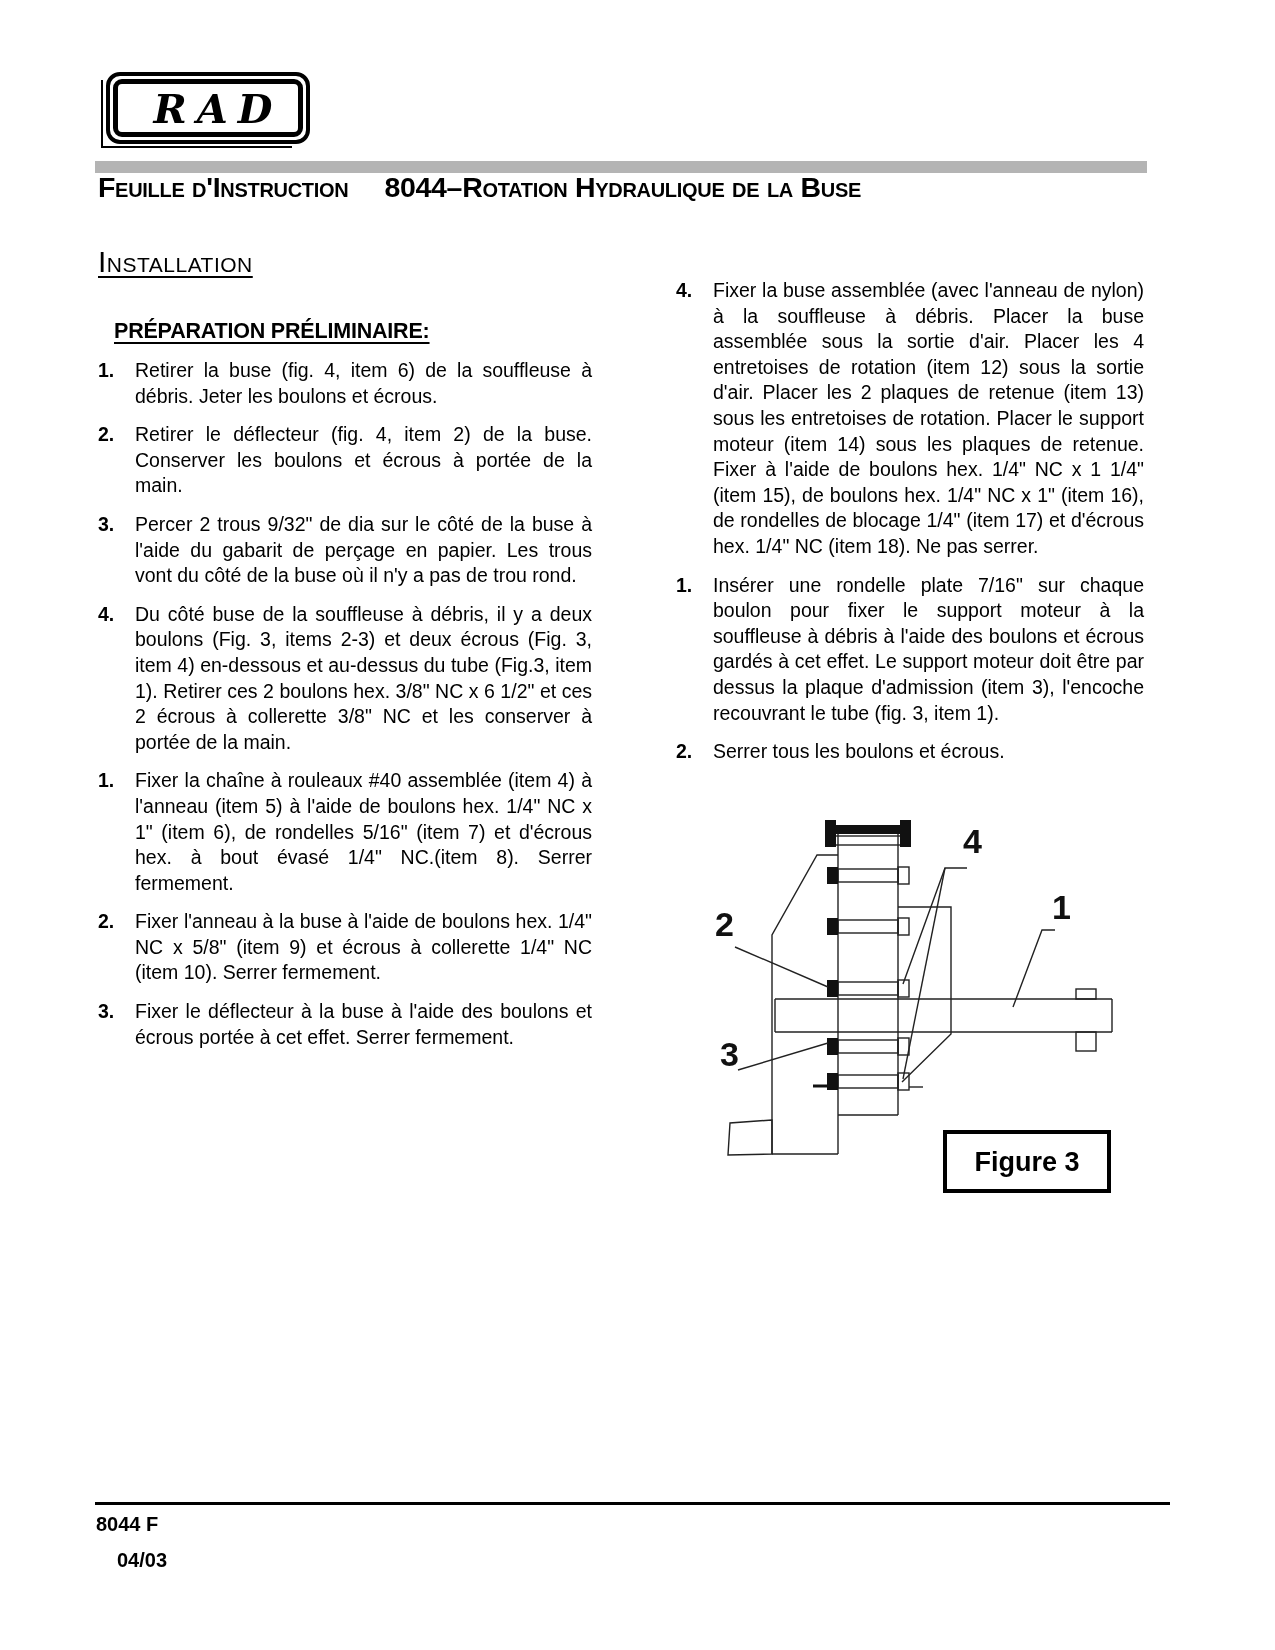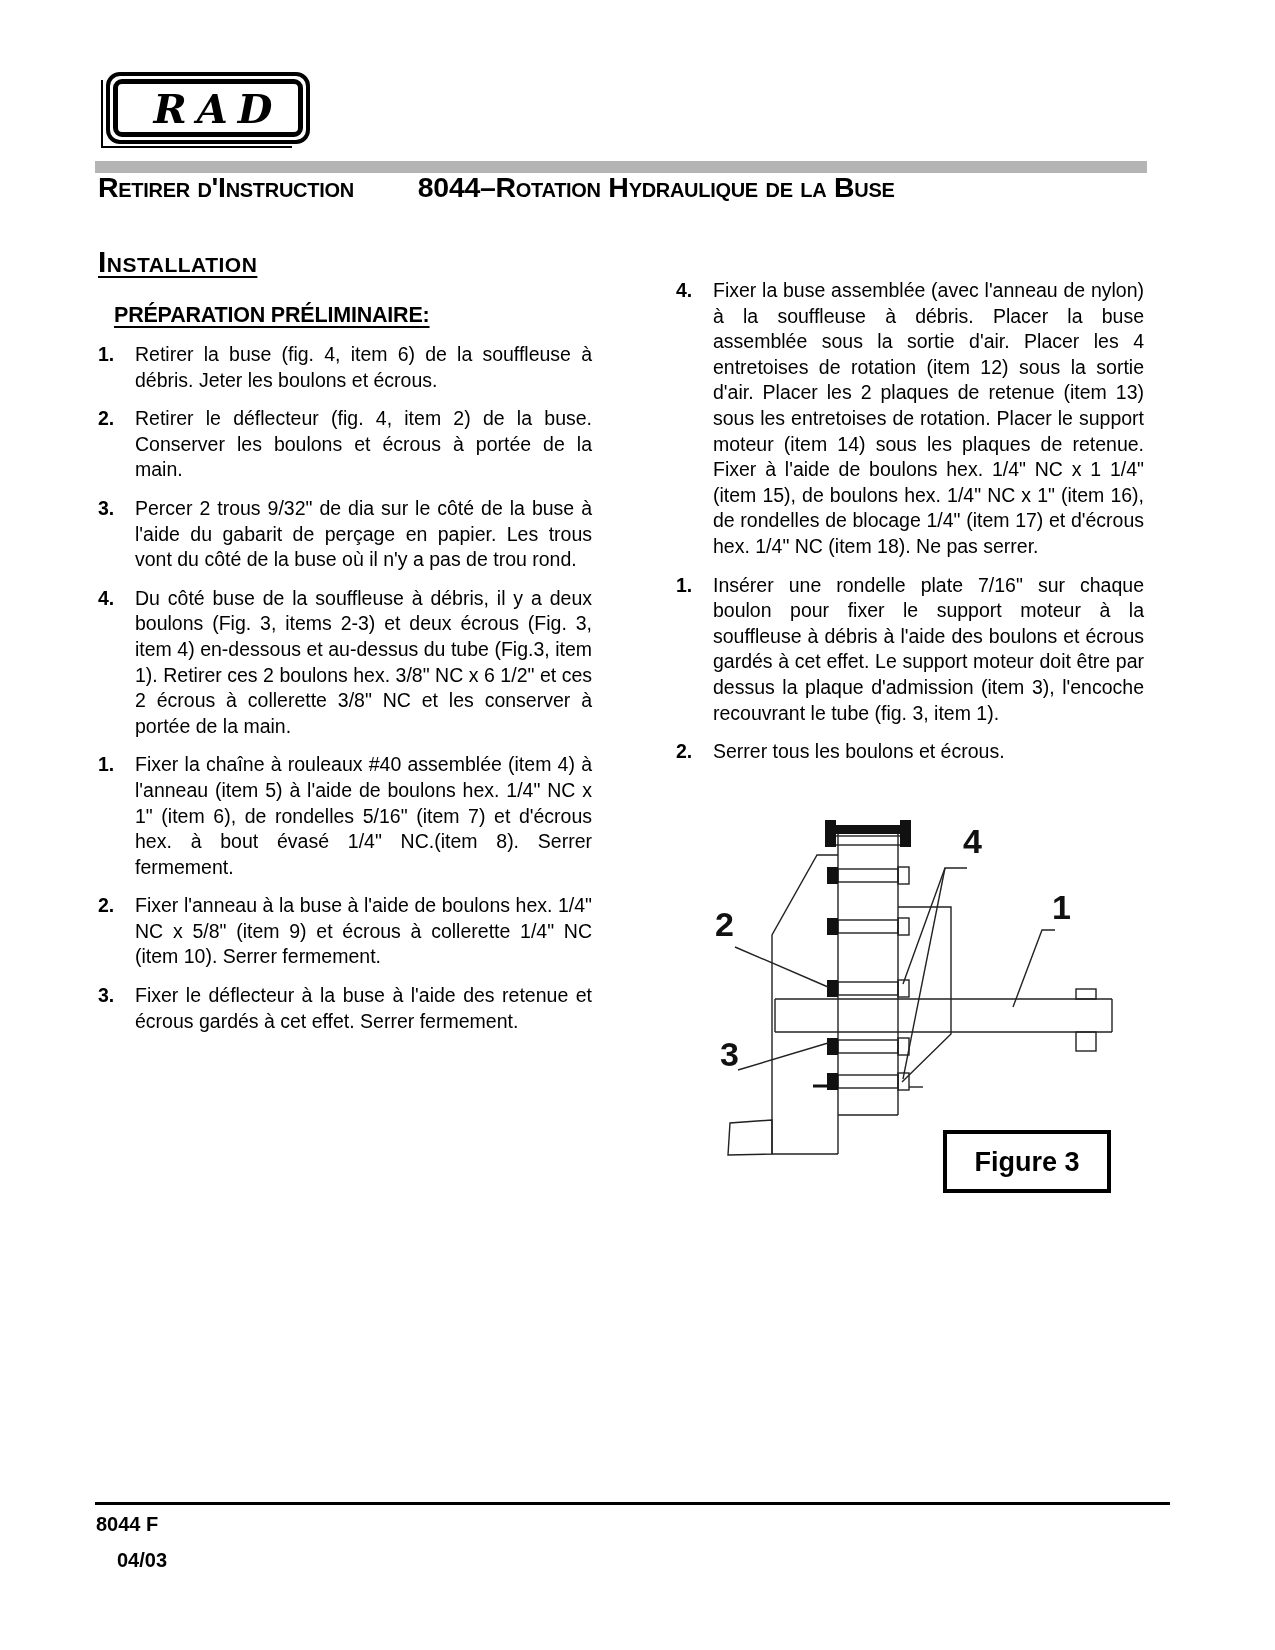--- a/index.html
+++ b/index.html
@@ -32,32 +32,32 @@
   }
   .gray-band{
     position:absolute; left:95px; top:161px; width:1052px; height:12px;
     background:#b4b4b4;
   }
   .title-row{
     position:absolute; left:98px; top:172px; width:1100px;
     font-weight:bold; font-size:28.5px; line-height:30px;
     font-variant:small-caps; letter-spacing:-0.3px; white-space:nowrap;
   }
-  .title-right{ margin-left:64px; }
+  .title-right{ margin-left:36px; }
   
   .content{
     position:absolute; left:98px; top:245px; width:1046px;
     display:flex; gap:84px;
   }
   .col-left{ width:494px; }
   .col-right{ width:468px; padding-top:33px; box-sizing:border-box; }
   h1.main-heading{
-    margin:0 0 24px 0; font-size:30px; font-variant:small-caps;
+    margin:0 0 40px 0; font-size:30px; font-variant:small-caps;
     text-decoration:underline; text-decoration-thickness:2px; text-underline-offset:4px;
-    font-weight:bold; letter-spacing:0.5px;
+    font-weight:normal; letter-spacing:0.5px;
   }
   h2.sec-heading{
     margin:26px 0 14px 16px; font-size:21.5px; font-weight:bold;
     text-decoration:underline; text-decoration-thickness:2px; text-underline-offset:4px;
     letter-spacing:-0.2px;
   }
   h2.first{ margin-top:0; }
   .item{
     display:grid; grid-template-columns:37px 1fr; margin-bottom:13px;
     font-size:19.5px; line-height:25.6px;
@@ -81,21 +81,21 @@
 </head>
 <body>
 
 <div class="page">
 
   <div class="logo">
     <div class="logo-inner">RAD</div>
   </div>
   <div class="gray-band"></div>
   <div class="title-row">
-    <span>Retirer d'Instruction</span><span class="title-right">8044–Rotation Hydraulique de la Buse</span>
+    <span>Feuille d'Instruction</span><span class="title-right">8044–Rotation Hydraulique de la Buse</span>
   </div>
 
   <div class="content">
 
     <div class="col-left">
       <h1 class="main-heading">Installation</h1>
 
       <h2 class="sec-heading first">PRÉPARATION PRÉLIMINAIRE:</h2>
       <div class="item">
         <span class="num">1.</span>
@@ -117,21 +117,21 @@
       <div class="item">
         <span class="num">1.</span>
         <span class="itext">Fixer la chaîne à rouleaux #40 assemblée (item 4) à l'anneau (item 5) à l'aide de boulons hex. 1/4" NC x 1" (item 6), de rondelles 5/16" (item 7) et d'écrous hex. à bout évasé 1/4" NC.(item 8). Serrer fermement.</span>
       </div>
       <div class="item">
         <span class="num">2.</span>
         <span class="itext">Fixer l'anneau à la buse à l'aide de boulons hex. 1/4" NC x 5/8" (item 9) et écrous à collerette 1/4" NC (item 10). Serrer fermement.</span>
       </div>
       <div class="item">
         <span class="num">3.</span>
-        <span class="itext">Fixer le déflecteur à la buse à l'aide des retenue et écrous gardés à cet effet. Serrer fermement.</span>
+        <span class="itext">Fixer le déflecteur à la buse à l'aide des boulons et écrous portée à cet effet. Serrer fermement.</span>
       </div>
     </div>
 
     <div class="col-right">
       <div class="item">
         <span class="num">4.</span>
         <span class="itext">Fixer la buse assemblée (avec l'anneau de nylon) à la souffleuse à débris. Placer la buse assemblée sous la sortie d'air. Placer les 4 entretoises de rotation (item 12) sous la sortie d'air. Placer les 2 plaques de retenue (item 13) sous les entretoises de rotation. Placer le support moteur (item 14) sous les plaques de retenue. Fixer à l'aide de boulons hex. 1/4" NC x 1 1/4" (item 15), de boulons hex. 1/4" NC x 1" (item 16), de rondelles de blocage 1/4" (item 17) et d'écrous hex. 1/4" NC (item 18). Ne pas serrer.</span>
       </div>
 
       <div class="item">

